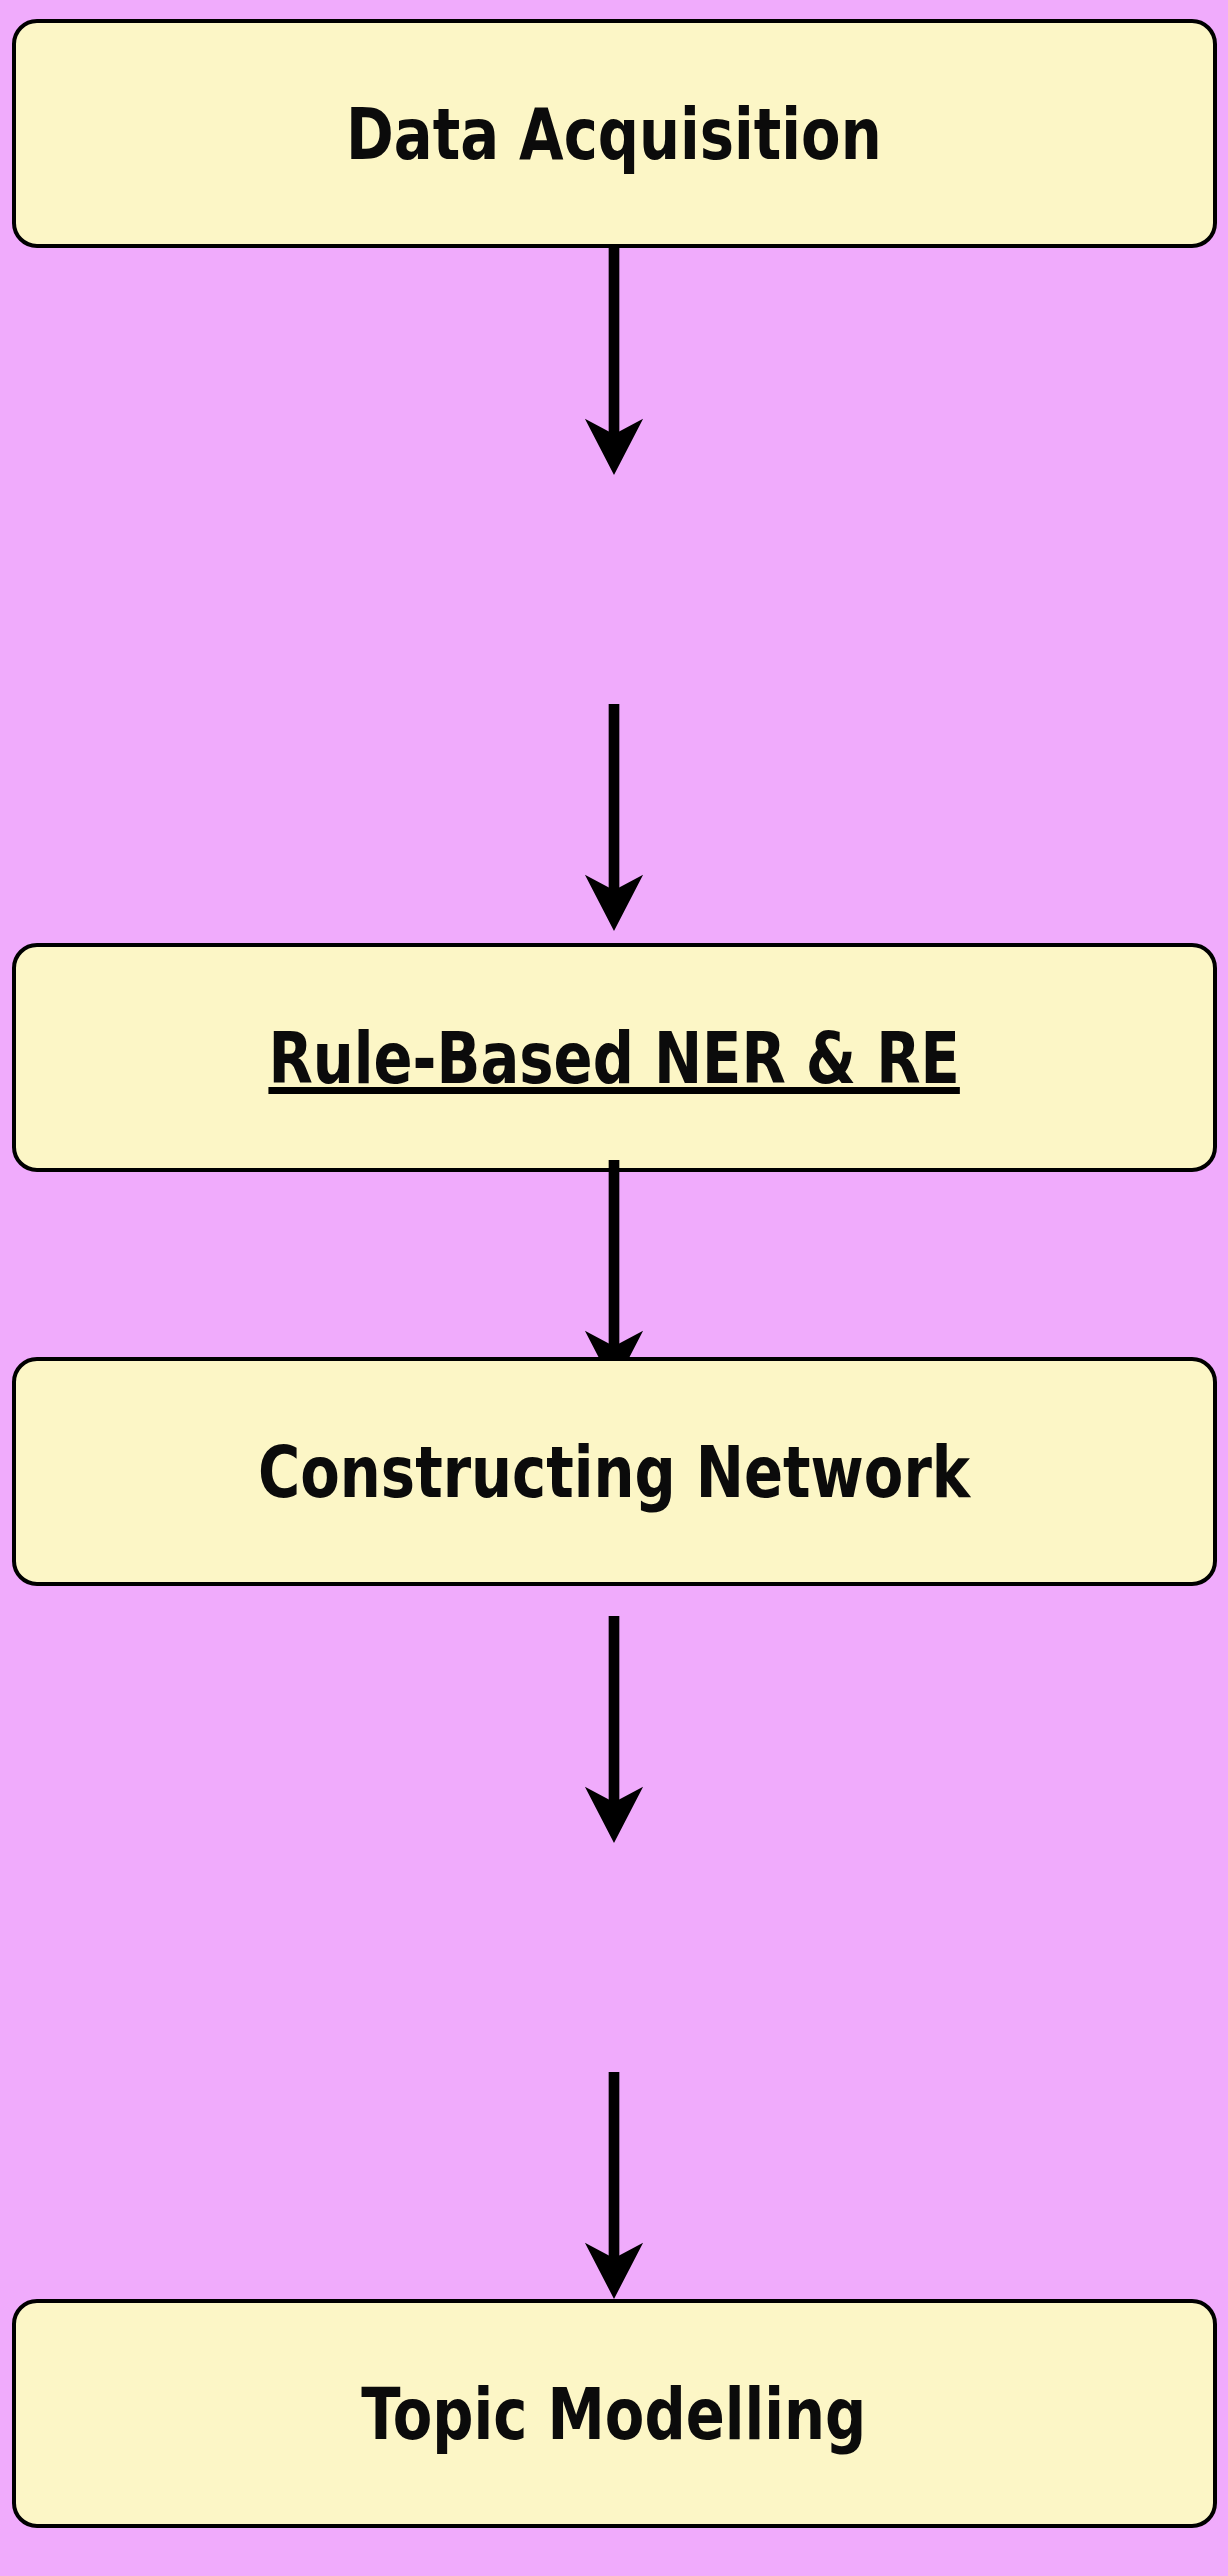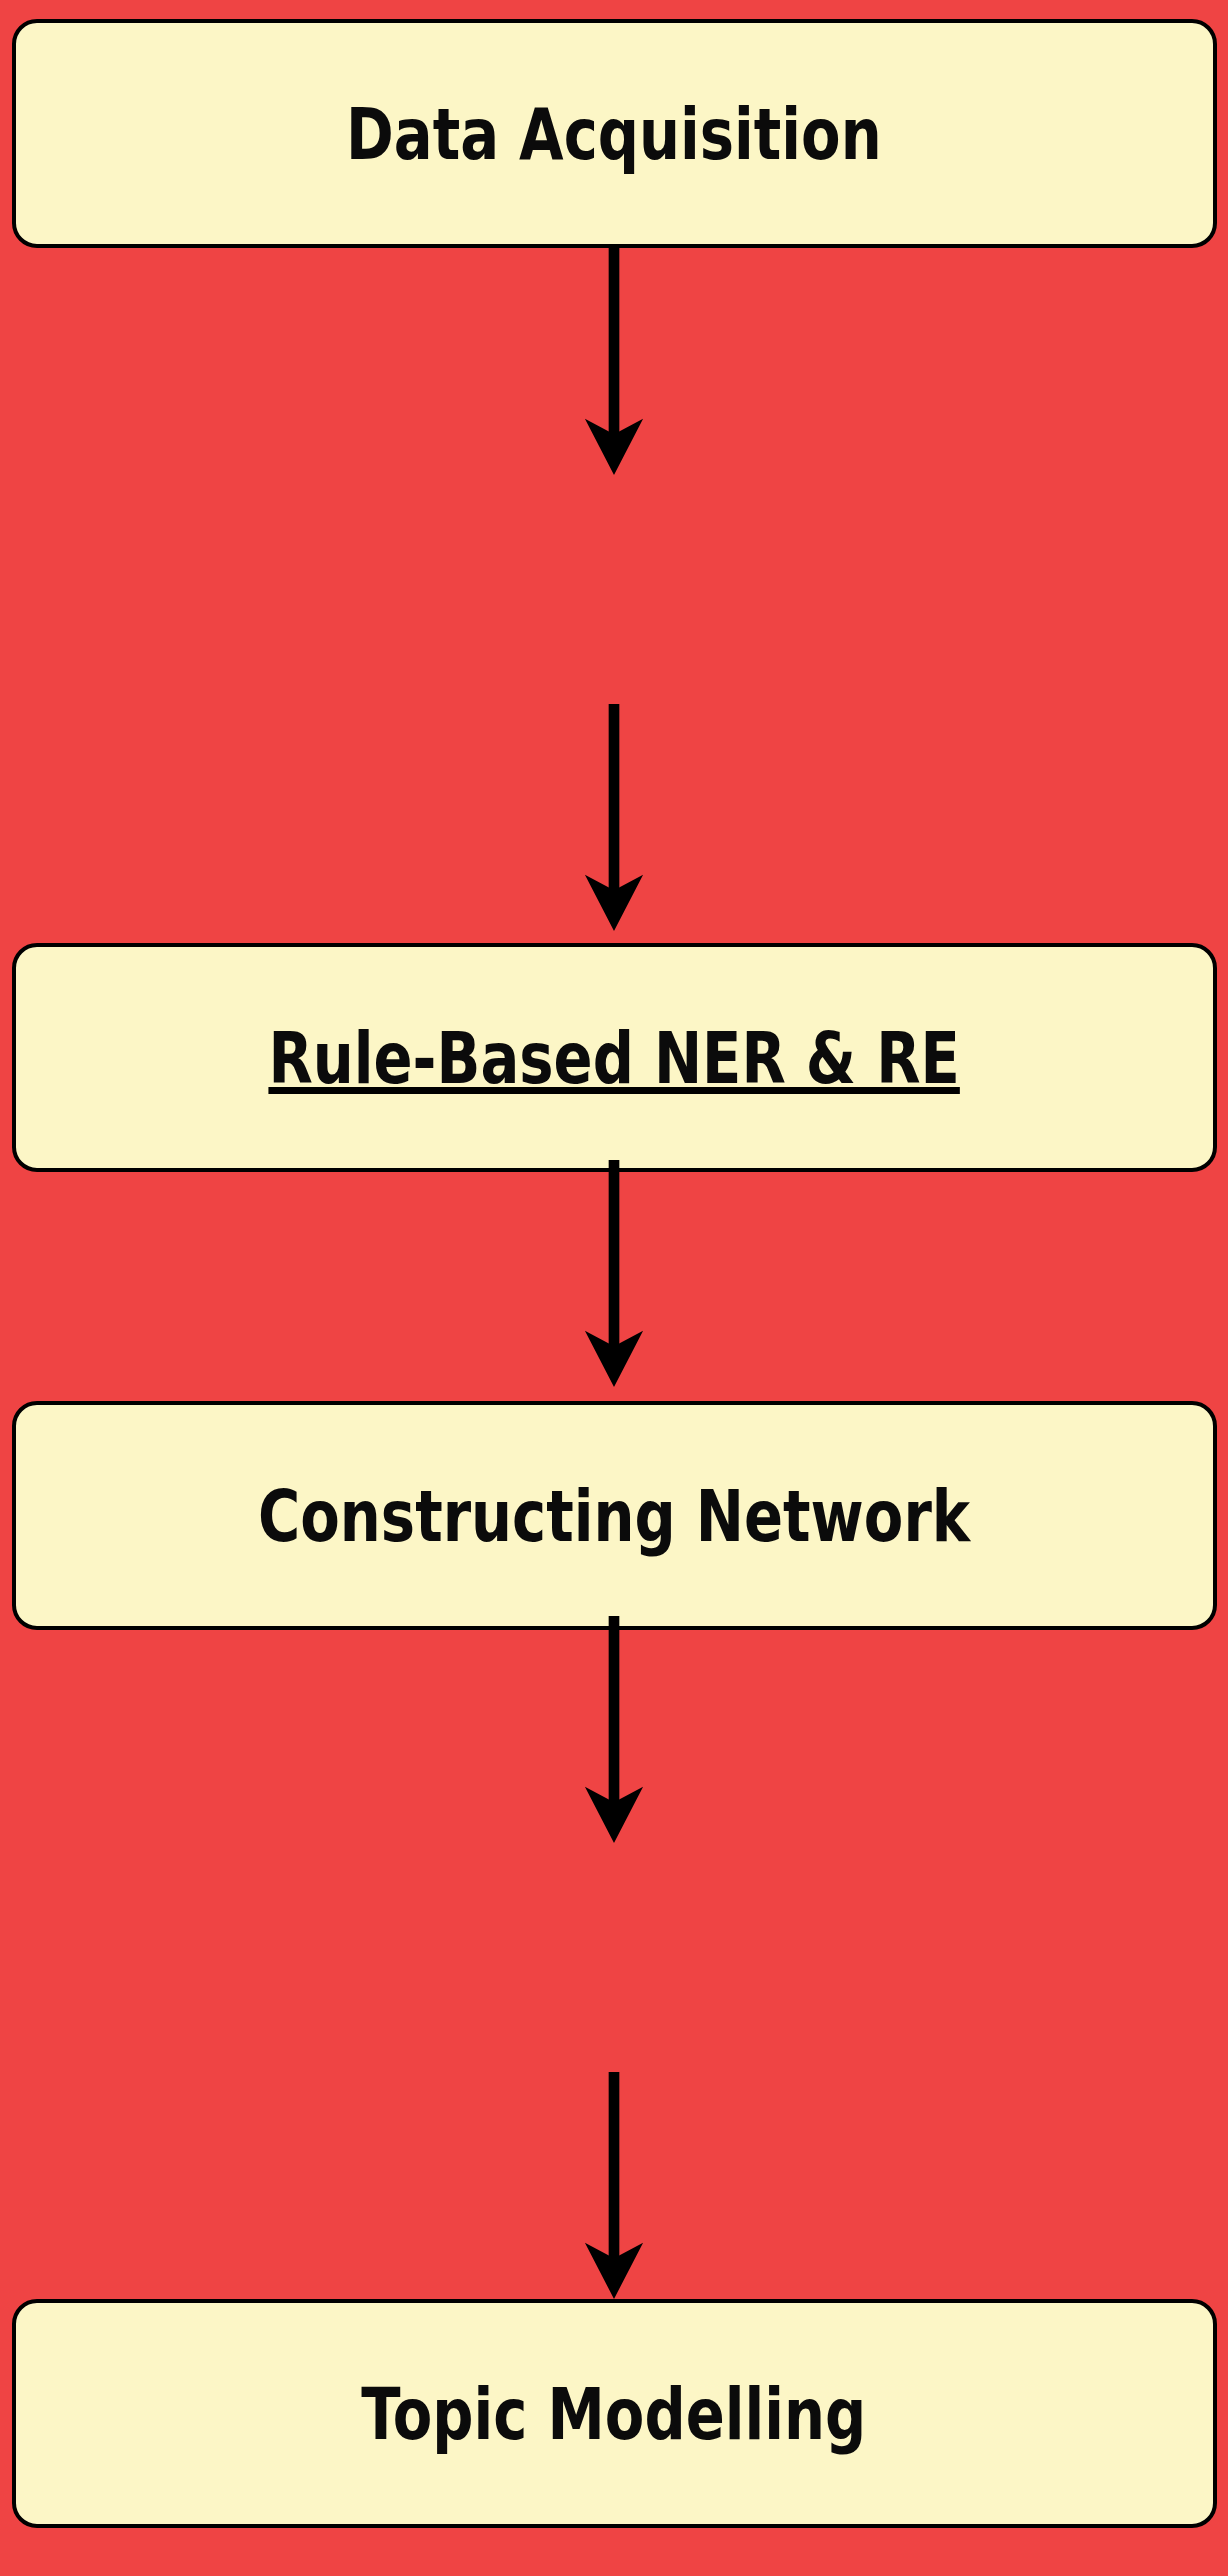--- a/index.html
+++ b/index.html
@@ -7,21 +7,21 @@
     padding: 0;
     background: #ffffff;
   }
   body {
     font-family: "DejaVu Sans", sans-serif;
   }
   #flowchart-canvas {
     position: relative;
     width: 1228px;
     height: 2576px;
-    background: #ef4444;
+    background: #f0abfc;
     overflow: hidden;
   }
   .flow-node {
     position: absolute;
     left: 11.6px;
     width: 1205px;
     height: 229px;
     box-sizing: border-box;
     border: 4.9px solid #000000;
     border-radius: 25px;
@@ -82,21 +82,21 @@
     <span class="flow-node-label">Rule-Based NER &amp; RE</span>
   </div>
 
   <div class="flow-connector" style="top:1160px;">
     <svg viewBox="0 0 1266 234" xmlns="http://www.w3.org/2000/svg">
       <line x1="633" y1="0" x2="633" y2="212" stroke="#000000" stroke-width="11"></line>
       <polygon points="633,234 603,176 633,192 663,176" fill="#000000"></polygon>
     </svg>
   </div>
 
-  <div class="flow-node" style="top:1401px;">
+  <div class="flow-node" style="top:1357px;">
     <span class="flow-node-label">Constructing Network</span>
   </div>
 
   <div class="flow-connector" style="top:1616px;">
     <svg viewBox="0 0 1266 234" xmlns="http://www.w3.org/2000/svg">
       <line x1="633" y1="0" x2="633" y2="212" stroke="#000000" stroke-width="11"></line>
       <polygon points="633,234 603,176 633,192 663,176" fill="#000000"></polygon>
     </svg>
   </div>
 

